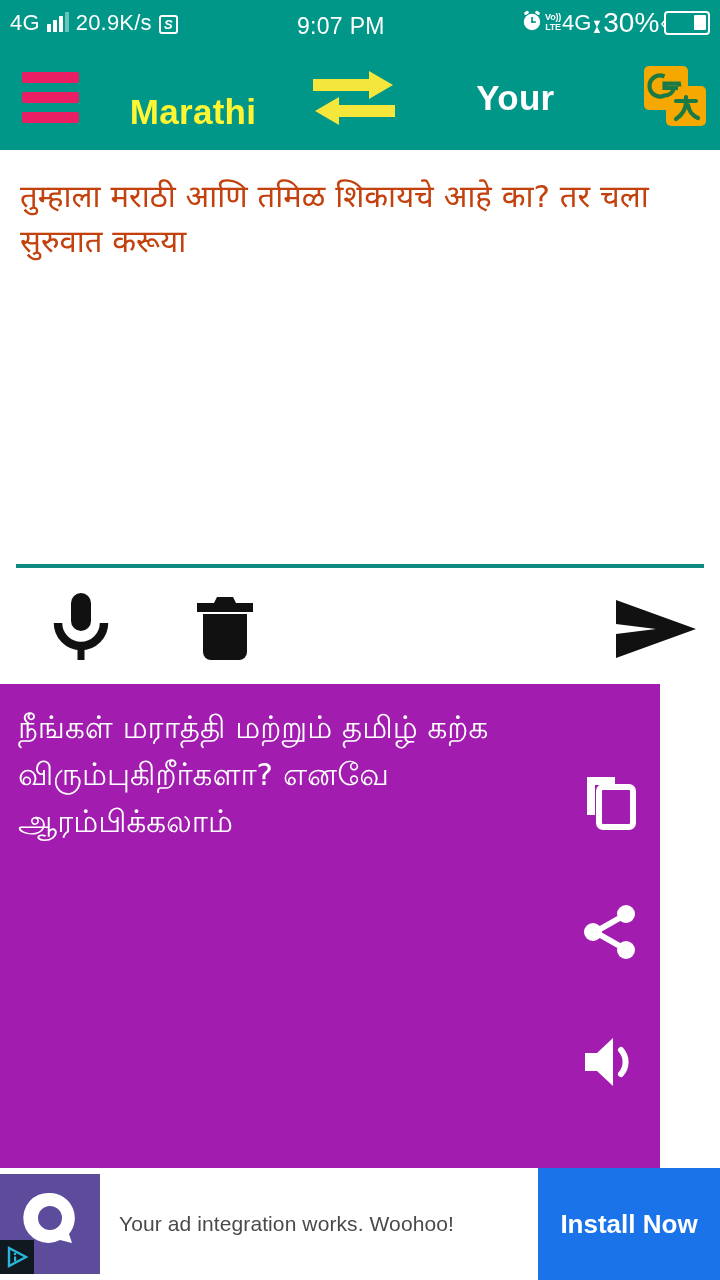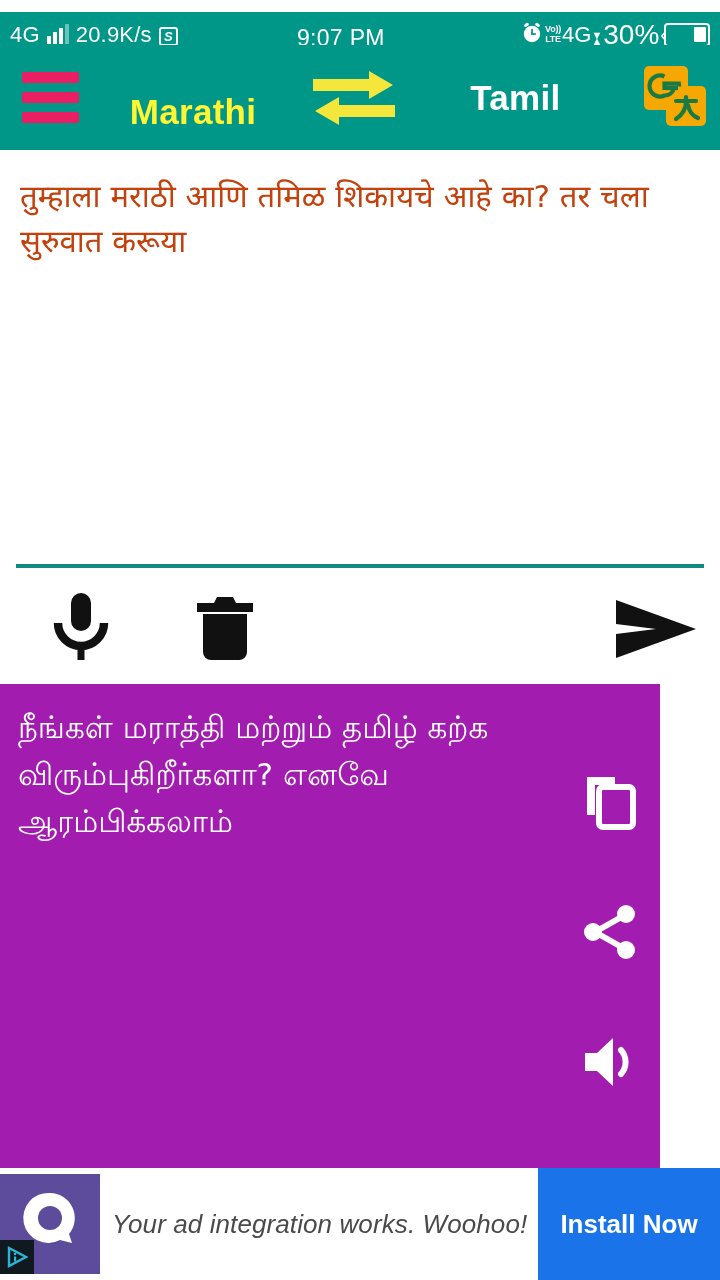--- a/index.html
+++ b/index.html
@@ -6,21 +6,21 @@
   html, body {
     width:720px; height:1280px;
     font-family:"Liberation Sans", sans-serif;
     background:#ffffff;
     overflow:hidden;
   }
   #phone { position:relative; width:720px; height:1280px; background:#fff; }
 
   
   .statusbar {
-    position:absolute; top:12px; left:0; width:720px; height:45px;
+    position:absolute; top:0; left:0; width:720px; height:45px;
     background:#009688; color:#ffffff;
     display:flex; align-items:center; padding:0 10px;
   }
   .sb-left { display:flex; align-items:flex-end; gap:7px; flex:0 0 auto; }
   .sb-center { flex:1 1 auto; display:flex; justify-content:center; align-items:center;margin-top:8px; }
   .sb-right { display:flex; align-items:center; gap:1px; flex:0 0 auto; }
   .sb-txt { font-size:22px; line-height:22px; letter-spacing:.2px; font-weight:400; }
   .sb-time { font-size:23px; line-height:23px; letter-spacing:.3px; position:relative; left:-8px; }
   .sb-pct { font-size:28px; line-height:22px; }
 
@@ -127,22 +127,22 @@
   }
   .ad-icon {
     position:relative; width:100px; height:100px; flex:0 0 auto;
     background:#5D4B9C; display:flex; align-items:center; justify-content:center;
   }
   .ad-choices {
     position:absolute; left:0; bottom:0; width:34px; height:34px;
     background:#101820; display:flex; align-items:center; justify-content:center;
   }
   .ad-text {
-    flex:1 1 auto; padding-left:12px;
-    font-size:26px; color:#4a4a4a; letter-spacing:.1px;font-style:italic;
+    flex:1 1 auto; padding-left:19px;
+    font-size:21px; color:#4a4a4a; letter-spacing:.1px;
   }
   .ad-cta {
     flex:0 0 auto; width:182px; height:112px; background:#1A73E8;
     color:#fff; font-size:26px; font-weight:bold;
     display:flex; align-items:center; justify-content:center; cursor:pointer;
   }
 </style>
 </head>
 <body>
 
@@ -200,21 +200,21 @@
         <span></span>
         <span></span>
     </div>
     <div class="lang lang-src">Marathi</div>
     <div class="swap">
       <svg width="86" height="58" viewBox="0 0 86 58">
         <polygon points="2,10 58,10 58,2 82,16 58,30 58,22 2,22" fill="#F5E63C"></polygon>
         <polygon points="84,36 28,36 28,28 4,42 28,56 28,48 84,48" fill="#F5E63C"></polygon>
       </svg>
     </div>
-    <div class="lang lang-dst">Tamil</div>
+    <div class="lang lang-dst">Your</div>
     <div class="translate-btn">
       <svg width="74" height="74" viewBox="0 0 74 74">
         <path d="M6 10a5 5 0 0 1 5-5h34a5 5 0 0 1 5 5v34a5 5 0 0 1-5 5H11a5 5 0 0 1-5-5z" fill="#F5A800"></path>
         <path d="M28 30a5 5 0 0 1 5-5h30a5 5 0 0 1 5 5v30a5 5 0 0 1-5 5H33a5 5 0 0 1-5-5z" fill="#F5A800"></path>
         <path d="M26.5 15.5a10.5 10.5 0 1 0 0 19 9.8 9.8 0 0 0 9.6-7.6h-9.6v-4.4h14.3c.2 1 .3 2 .3 3.1" fill="none" stroke="#1A7A46" stroke-width="4.2"></path>
         <path d="M40 27h-12" stroke="#1A7A46" stroke-width="4.2" fill="none"></path>
         <path d="M38 40h20M48 36v5c0 8-4 13-10 17M50 44c1 6 5 11 10 13" stroke="#1A7A46" stroke-width="4.2" fill="none" stroke-linecap="round"></path>
       </svg>
     </div>
   </div>

